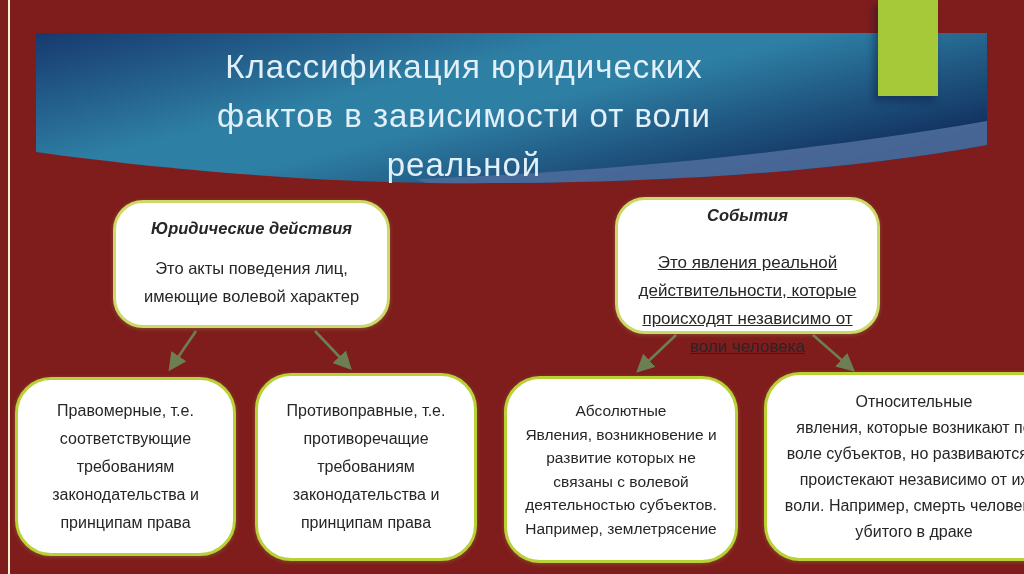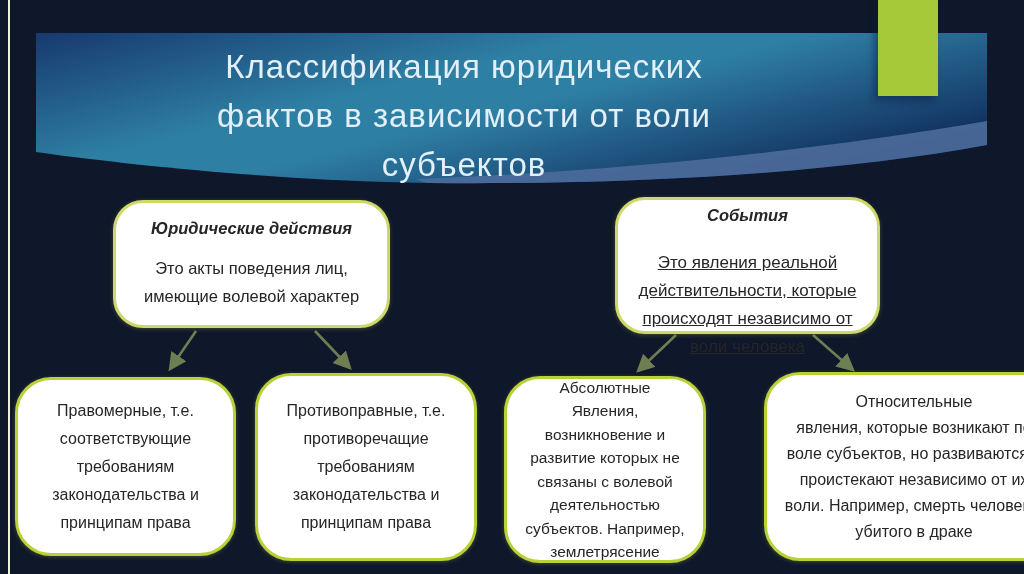--- a/index.html
+++ b/index.html
@@ -1,17 +1,17 @@
 <!DOCTYPE html>
 <html style="--accent-green: #a6c93a; --box-border: #b8d135; --box-border-light: #ccd968; --arrow: #6e7e53; --banner-navy: #17396e; --banner-teal: #2e7fa4; --banner-dark-right: #112e5e; --banner-band: #4c6c9b; --title-text: #e2f0fa; --body-text: #262626; --edge-line: #eef2d2;"><head>
 <meta charset="utf-8">
 <style>
   html,body{margin:0;padding:0;background:#ffffff;}
   .stage{
-    position:relative;width:1024px;height:574px;background:#0f172a;
+    position:relative;width:1024px;height:574px;background:#7f1d1d;
     overflow:hidden;font-family:"Liberation Sans","DejaVu Sans",sans-serif;
     color:var(--body-text,#262626);
   }
   .edge-line{
     position:absolute;left:8px;top:0;width:2px;height:574px;
     background:var(--edge-line,#eef2d2);
   }
   .banner-svg{position:absolute;left:36px;top:33px;}
   .banner-title{
     position:absolute;left:36px;top:42px;width:952px;
@@ -39,21 +39,21 @@
     border:3px solid var(--box-border,#b8d135);
     border-radius:36px;
   }
   .node-title{font-weight:bold;font-style:italic;font-size:16.5px;}
   .node-actions{left:113px;top:200px;width:277px;height:128px;padding:16px 22px 10px;}
   .node-actions .node-body{margin-top:16px;font-size:16.5px;line-height:28px;}
   .node-events{left:615px;top:197px;width:265px;height:137px;padding:6px 18px 8px;gap:24px;}
   .node-events .node-body{margin-top:0;font-size:17px;line-height:28px;text-decoration:underline;}
   .node-lawful{left:15px;top:377px;width:221px;height:179px;padding:4px 14px;font-size:16px;line-height:28px;}
   .node-unlawful{left:255px;top:373px;width:222px;height:188px;padding:22px 14px;font-size:16px;line-height:28px;}
-  .node-absolute{left:504px;top:376px;width:202px;height:187px;padding:20px 12px;font-size:15.5px;line-height:23.5px;}
+  .node-absolute{left:504px;top:376px;width:234px;height:187px;padding:20px 12px;font-size:15.5px;line-height:23.5px;}
   .node-relative{left:764px;top:372px;width:300px;height:189px;padding:6px 14px;font-size:16px;line-height:26px;}
   .plain-first{font-size:inherit;line-height:inherit;}
 </style>
 </head>
 <body>
 
 <div class="stage">
 
   <div class="edge-line"></div>
 
@@ -66,21 +66,21 @@
         <stop offset="1" style="stop-color:var(--banner-dark-right,#112e5e)"></stop>
       </linearGradient>
     </defs>
     <path d="M0,0 H951 V112 C 800,140 600,152 394,150 C 250,148 100,133 0,119 Z" fill="url(#bannerGrad)"></path>
     <path d="M380,146 C 560,139 760,121 951,88 L951,112 C 800,140 600,152 394,150 C 389,150 384,148 380,146 Z" fill="var(--banner-band,#4c6c9b)" opacity="0.9"></path>
   </svg>
 
   <div class="banner-title">
     <div>Классификация юридических</div>
     <div>фактов в зависимости от воли</div>
-    <div>субъектов</div>
+    <div>реальной</div>
   </div>
 
   <div class="green-rect"></div>
 
   <svg class="connectors" width="1024" height="574" viewBox="0 0 1024 574">
     <defs>
       <marker id="ah" markerWidth="8" markerHeight="8" refX="6" refY="3.5" orient="auto">
         <path d="M0,0 L7,3.5 L0,7 Z" fill="var(--arrow,#6e7e53)"></path>
       </marker>
     </defs>

